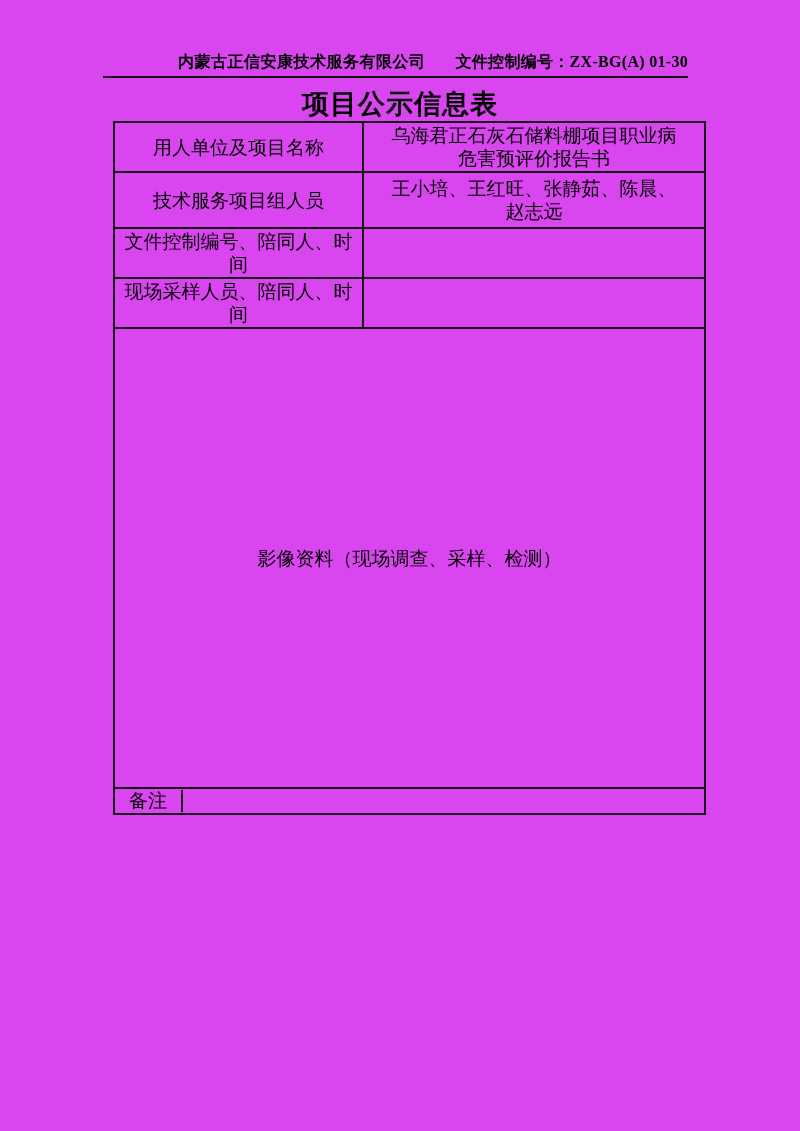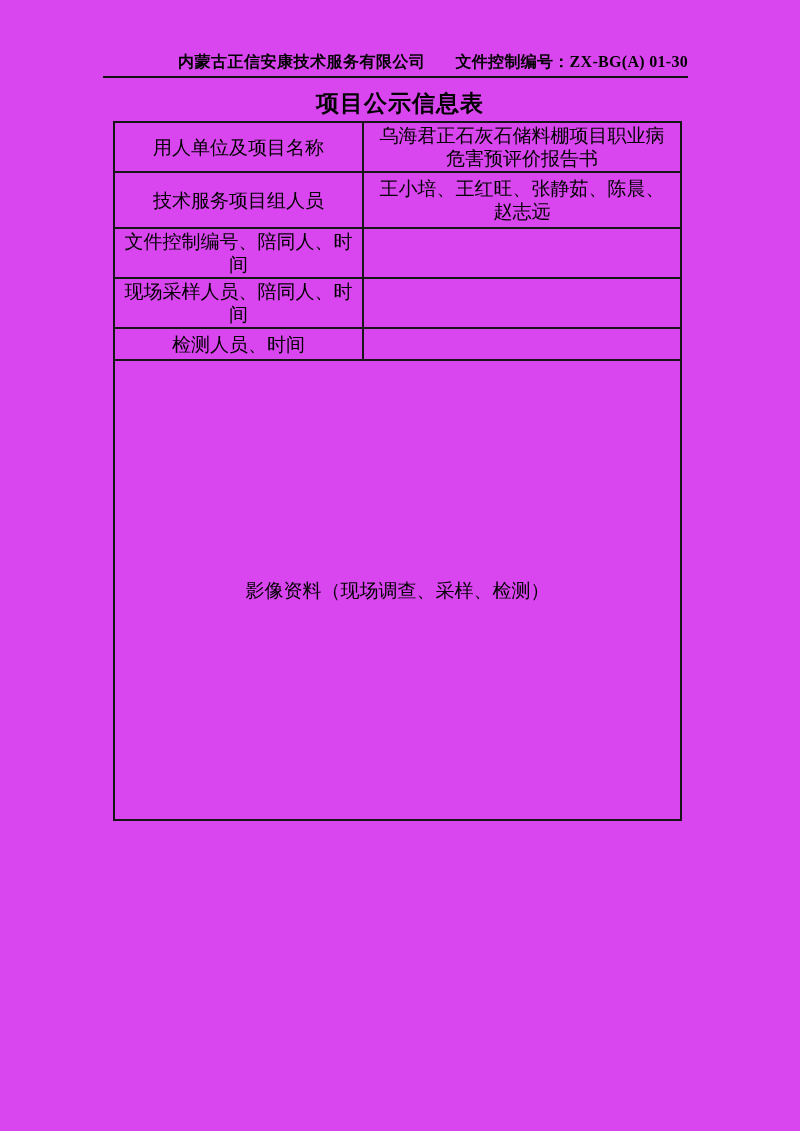--- a/index.html
+++ b/index.html
@@ -35,21 +35,21 @@
   .doc-header .doc-number { margin-left: 30px; letter-spacing: 0.3px; }
 
   
   .page-title {
     position: absolute;
     left: 0;
     top: 90px;
     width: 800px;
     text-align: center;
     font-weight: bold;
-    font-size: 23px;
+    font-size: 27px;
     line-height: 28px;
     letter-spacing: 1px;
   }
 
   
   table.info-table {
     position: absolute;
     left: 113px;
     top: 121px;
     width: 539px;
@@ -58,21 +58,21 @@
   }
   table.info-table td {
     border: 2px solid #161616;
     font-size: 19px;
     line-height: 23px;
     vertical-align: middle;
     text-align: center;
     overflow: hidden;
   }
   td.label-cell  { width: 239px; padding: 1px 4px; }
-  td.value-cell  { width: 300px; padding: 1px 8px; }
+  td.value-cell  { width: 300px; padding: 1px 20px; }
   tr.r-employer  { height: 49px; margin-left: 8px; }
   tr.r-address   { height: 26px; }
   tr.r-contact   { height: 28px; }
   tr.r-team      { height: 56px; margin-left: 19px; }
   tr.r-survey    { height: 47px; }
   tr.r-sampling  { height: 46px; border-radius: 22px; }
   tr.r-testing   { height: 32px; }
   tr.r-media     { height: 460px; }
   tr.r-remark    { height: 26px; }
   td.media-cell {
@@ -119,23 +119,27 @@
         <td class="value-cell">王小培、王红旺、张静茹、陈晨、赵志远</td>
       </tr>
       <tr class="r-survey">
         <td class="label-cell">文件控制编号、陪同人、时间</td>
         <td class="value-cell"></td>
       </tr>
       <tr class="r-sampling">
         <td class="label-cell">现场采样人员、陪同人、时间</td>
         <td class="value-cell"></td>
       </tr>
-      <tr class="r-testing">
-        <td class="label-cell">检测人员、时间</td>
-        <td class="value-cell"></td>
-      </tr>
       <tr class="r-media">
         <td class="media-cell" colspan="2">影像资料（现场调查、采样、检测）</td>
+      </tr>
+      <tr class="r-remark">
+        <td class="remark-cell" colspan="2">
+          <div class="remark-wrap">
+            <div class="remark-label">备注</div>
+            <div class="remark-value"></div>
+          </div>
+        </td>
       </tr>
     </tbody>
   </table>
 
 </div>
 
 </body></html>

